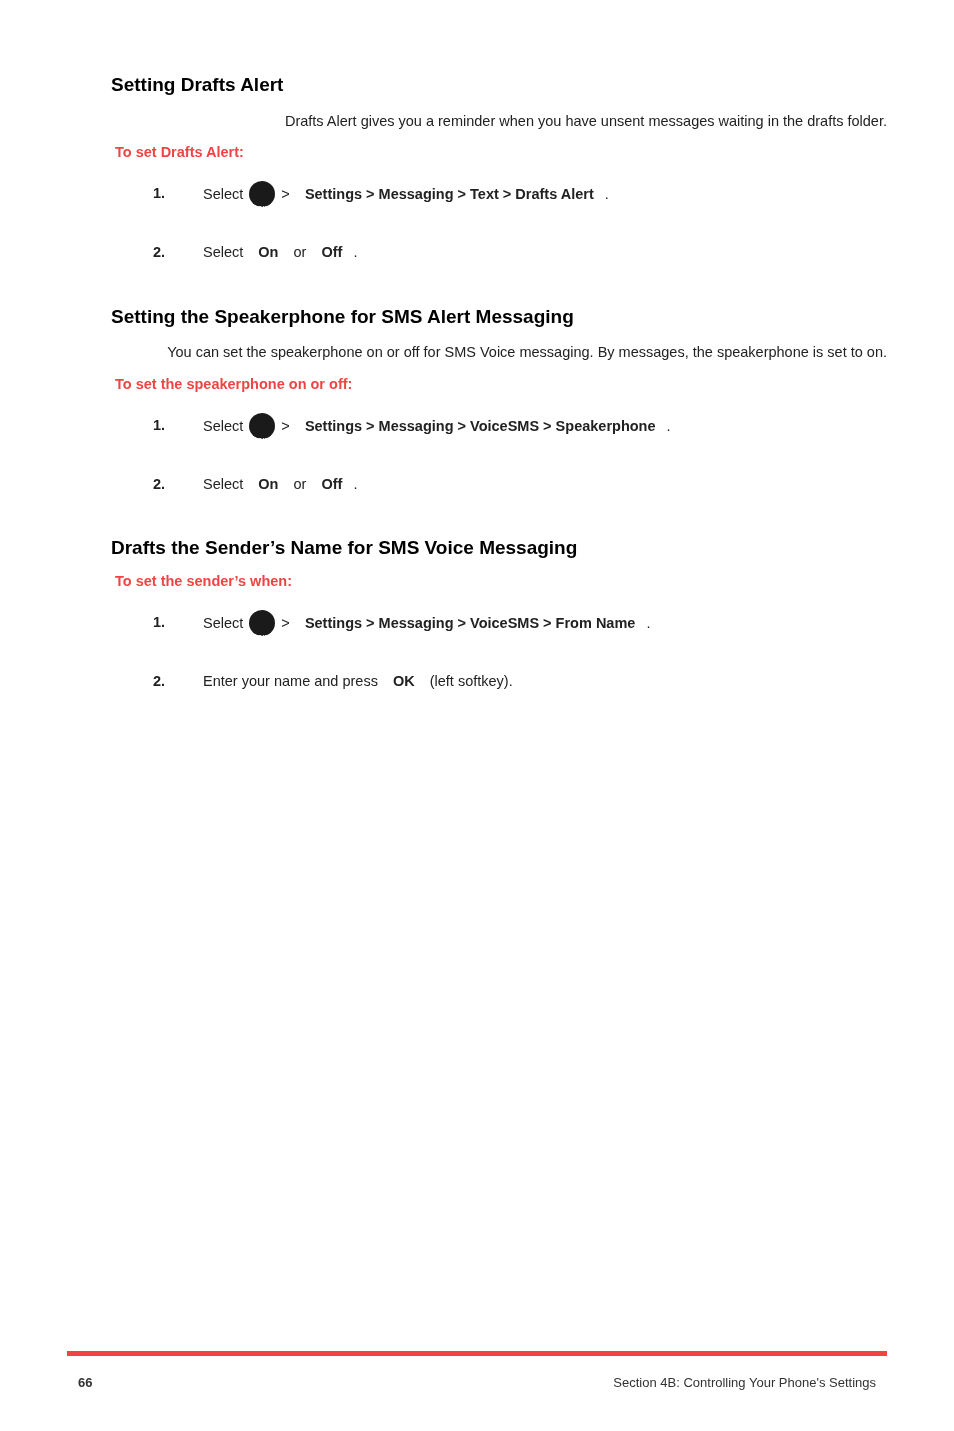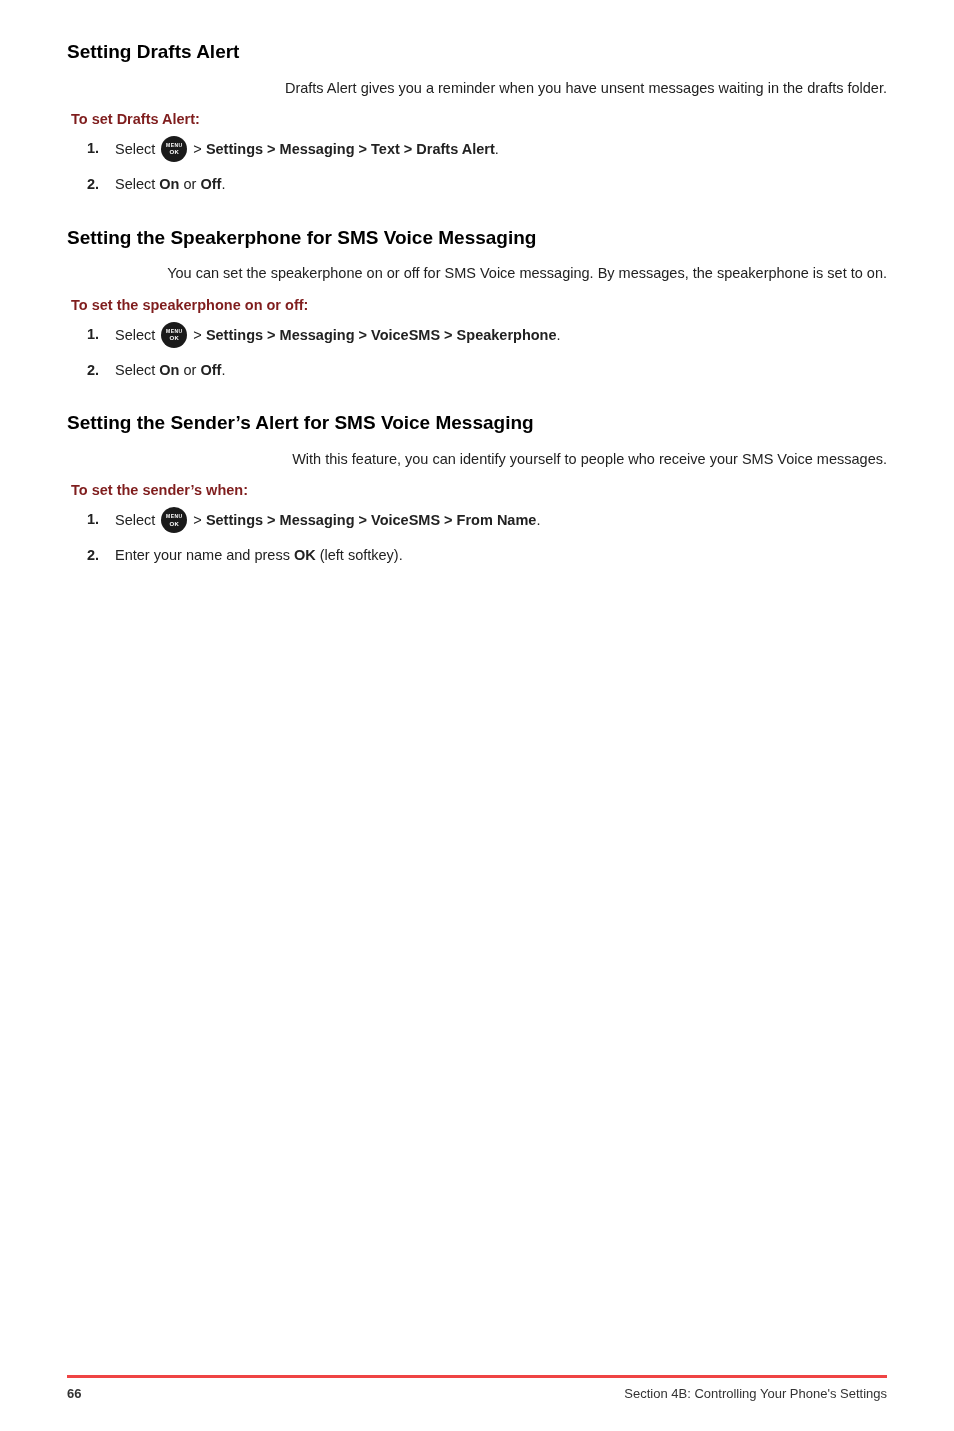--- a/index.html
+++ b/index.html
@@ -1,16 +1,16 @@
 <!DOCTYPE html>
 <html><head>
   <meta charset="utf-8">
   <style>
     * {
-      margin: 0;
+      margin: 11px;
       padding: 0;
       box-sizing: border-box;
     }
 
     body {
       background: #ffffff;
       font-family: 'Georgia', 'Times New Roman', serif;
       font-size: 15px;
       color: #1a1a1a;
       width: 954px;
@@ -43,21 +43,21 @@
       line-height: 1.55;
       margin-bottom: 12px;
       padding-left: 4px;
       text-align: right;
     }
 
     .subsection-label {
       font-family: 'Arial', 'Helvetica', sans-serif;
       font-size: 14.5px;
       font-weight: bold;
-      color: #7f1d1d;
+      color: #ef4444;
       margin-bottom: 10px;
       padding-left: 4px;
     }
 
     .steps-list {
       list-style: none;
       padding-left: 20px;
       margin-bottom: 10px;
     }
 
@@ -131,21 +131,21 @@
     .page-footer {
       position: fixed;
       bottom: 30px;
       left: 60px;
       right: 60px;
       max-width: 820px;
       margin: 0 auto;
       font-family: 'Arial', 'Helvetica', sans-serif;
       font-size: 13px;
       color: #333333;
-      border-top: 3px solid #ef4444;
+      border-top: 5px solid #ef4444;
       padding-top: 8px;
       display: flex;
       justify-content: space-between;
     }
 
     .footer-page-num {
       font-weight: bold;
     }
 
     .footer-section {
@@ -171,42 +171,41 @@
       </span>
     </span> &gt; <span class="bold-text">Settings &gt; Messaging &gt; Text &gt; Drafts Alert</span>.</span>
         </li>
         <li>
           <span class="step-number">2.</span>
           <span class="step-content">Select <span class="bold-text">On</span> or <span class="bold-text">Off</span>.</span>
         </li>
       </ol>
     </div>
     <div class="section">
-      <div class="section-title">Setting the Speakerphone for SMS Voice Messaging</div>
+      <div class="section-title">Setting the Speakerphone for SMS Alert Messaging</div>
       <div class="section-desc">You can set the speakerphone on or off for SMS Voice messaging. By messages, the speakerphone is set to on.</div>
       <div class="subsection-label">To set the speakerphone on or off:</div>
       <ol class="steps-list">
         <li>
           <span class="step-number">1.</span>
           <span class="step-content">Select <span class="menu-icon">
       <span class="menu-icon-inner">
         <span class="menu-icon-text-top">MENU</span>
         <span class="menu-icon-text-bottom">OK</span>
       </span>
     </span> &gt; <span class="bold-text">Settings &gt; Messaging &gt; VoiceSMS &gt; Speakerphone</span>.</span>
         </li>
         <li>
           <span class="step-number">2.</span>
           <span class="step-content">Select <span class="bold-text">On</span> or <span class="bold-text">Off</span>.</span>
         </li>
       </ol>
     </div>
     <div class="section">
-      <div class="section-title">Setting the Sender’s Alert for SMS Voice Messaging</div>
-      <div class="section-desc">With this feature, you can identify yourself to people who receive your SMS Voice messages.</div>
+      <div class="section-title">Drafts the Sender’s Name for SMS Voice Messaging</div>
       <div class="subsection-label">To set the sender’s when:</div>
       <ol class="steps-list">
         <li>
           <span class="step-number">1.</span>
           <span class="step-content">Select <span class="menu-icon">
       <span class="menu-icon-inner">
         <span class="menu-icon-text-top">MENU</span>
         <span class="menu-icon-text-bottom">OK</span>
       </span>
     </span> &gt; <span class="bold-text">Settings &gt; Messaging &gt; VoiceSMS &gt; From Name</span>.</span>

